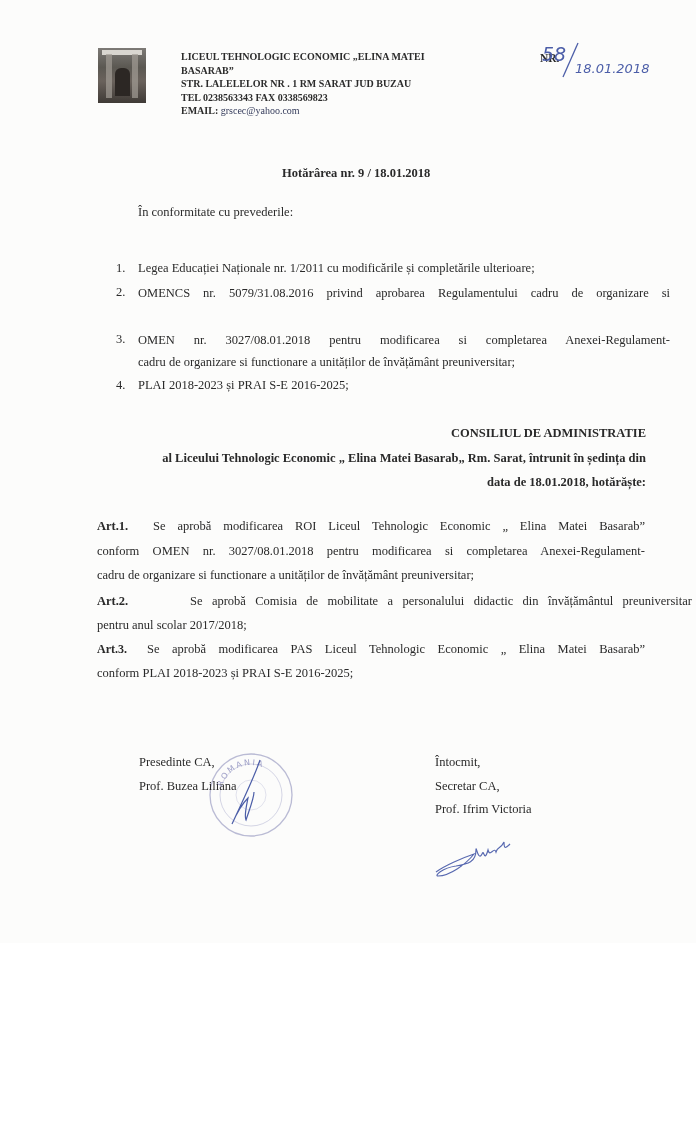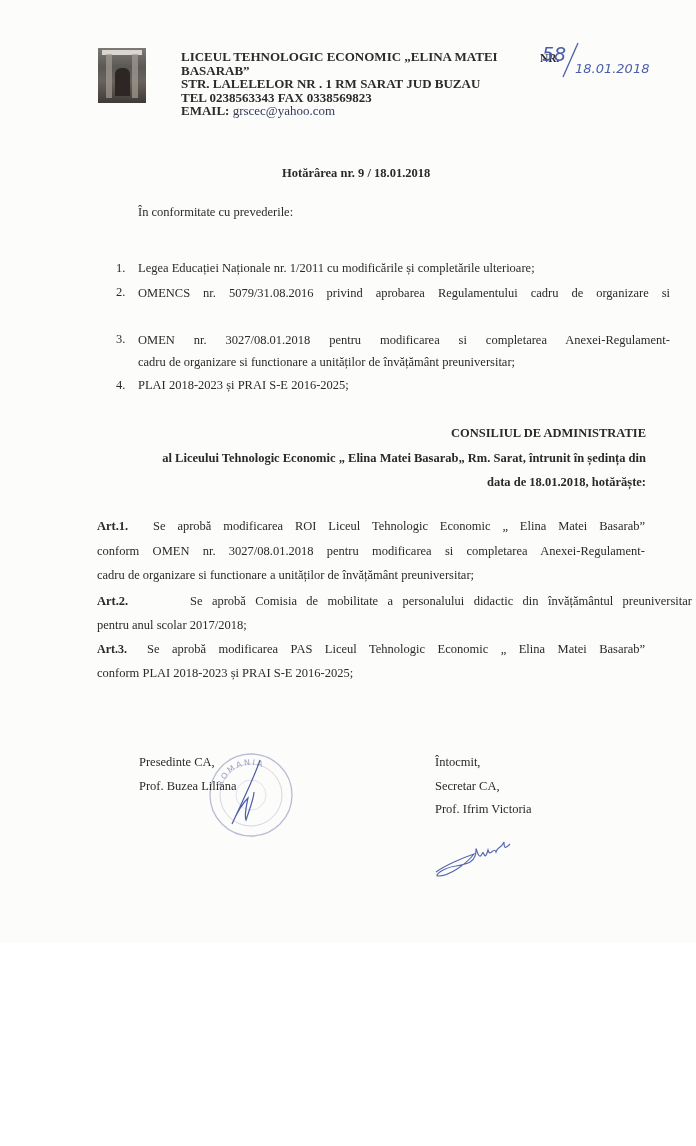--- a/index.html
+++ b/index.html
@@ -14,21 +14,21 @@
   .abs { position: absolute; white-space: nowrap; }
   .logo {
     position: absolute; left: 98px; top: 48px; width: 48px; height: 55px;
     background: linear-gradient(180deg, #7d7a76 0%, #5b5852 35%, #6a625c 60%, #3f3a36 100%);
     overflow: hidden;
   }
   .logo .door { position:absolute; left:17px; top:20px; width:15px; height:28px; background:#2c2724; border-radius:6px 6px 0 0; }
   .logo .col1 { position:absolute; left:8px; top:6px; width:6px; height:44px; background:#a29d95; opacity:.7; }
   .logo .col2 { position:absolute; left:34px; top:6px; width:6px; height:44px; background:#a29d95; opacity:.7; }
   .logo .top  { position:absolute; left:4px; top:2px; width:40px; height:5px; background:#d9d6d0; }
-  .hdr { font-weight: bold; font-size: 13px; line-height: 13.5px; color: #2b2b2b; }
+  .hdr { font-weight: bold; font-size: 10px; line-height: 13.5px; color: #2b2b2b; }
   .hdr .email-link { color: #333a5a; font-weight: normal; }
   .nr-label { font-weight: bold; font-size: 11.5px; }
   .hand { font-family: "DejaVu Sans", sans-serif; font-style: italic; color: #4c5ea8; }
   .title { font-weight: bold; font-size: 12.5px; }
   .txt { font-size: 12.5px; line-height: 23px; }
   .b { font-weight: bold; }
   .just { position: absolute; width: 532px; text-align: justify; text-align-last: justify; font-size: 12.5px; }
   .center { position: absolute; left: 90px; width: 556px; text-align: right; font-weight: bold; font-size: 12.5px; }
   .stamp { position: absolute; left: 208px; top: 752px; width: 86px; height: 86px; }
 </style>

